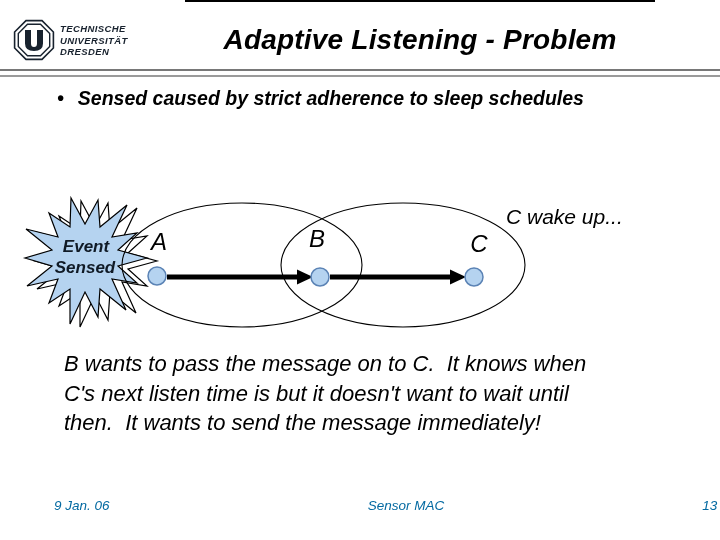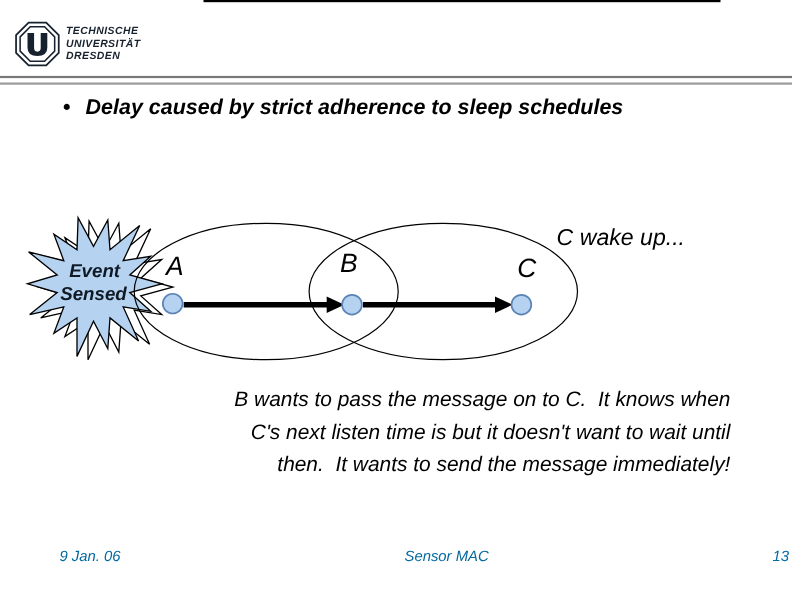--- a/index.html
+++ b/index.html
@@ -11,22 +11,22 @@
             line-height:11.5px;letter-spacing:0.4px;color:#18222e;}
   .title{position:absolute;left:175px;top:24px;width:490px;text-align:center;
          font-size:28px;font-weight:bold;letter-spacing:0.2px;}
   .rule1{position:absolute;left:0;top:69px;width:720px;height:2px;background:#787878;}
   .rule2{position:absolute;left:0;top:75px;width:720px;height:2px;background:#9a9a9a;}
   .bullet{position:absolute;left:57px;top:87px;display:flex;gap:14px;
           font-size:19.5px;font-weight:bold;}
   .cap1{position:absolute;left:100px;top:160px;width:460px;text-align:center;font-size:21px;}
   .cap2{position:absolute;left:506px;top:205px;font-size:21px;}
   .dg{position:absolute;left:0;top:0;width:720px;height:540px;}
-  .para{position:absolute;left:64px;top:349px;width:600px;font-size:19px;
-        line-height:29.5px;white-space:pre-wrap;text-align:right;}
+  .para{position:absolute;left:64px;top:349px;width:600px;font-size:22px;
+        line-height:29.5px;white-space:pre-wrap;}
   .footer{position:absolute;left:0;top:498px;width:720px;height:20px;
           font-size:13.5px;color:#0369a1;margin-left:46px;}
   .f-left{position:absolute;left:8px;top:0;}
   .f-center{position:absolute;left:0;top:0;width:720px;text-align:center;}
   .f-right{position:absolute;right:12px;top:0;}
 </style>
 </head>
 <body>
 
 <div class="slide">
@@ -37,27 +37,28 @@
     <polygon points="41.4,30 30,41.4 14,41.4 2.6,30 2.6,14 14,2.6 30,2.6 41.4,14" fill="#ffffff" stroke="#18222e" stroke-width="1.6"></polygon>
     <polygon points="37.7,28.5 28.5,37.7 15.5,37.7 6.3,28.5 6.3,15.5 15.5,6.3 28.5,6.3 37.7,15.5" fill="none" stroke="#18222e" stroke-width="1.4"></polygon>
     <path d="M13,12 L19,12 L19,25.5 Q19,29 22,29 Q25,29 25,25.5 L25,12 L31,12 L31,25.5 Q31,33 22,33 Q13,33 13,25.5 Z" fill="#18222e"></path>
   </svg>
   <div class="logotext">
     <div>TECHNISCHE</div>
     <div>UNIVERSITÄT</div>
     <div>DRESDEN</div>
   </div>
 
+  <div class="title">Adaptive Listening - Problem</div>
 
   <div class="rule1"></div>
   <div class="rule2"></div>
 
   <div class="bullet">
     <span>•</span>
-    <span>Delay caused by strict adherence to sleep schedules</span>
+    <span>Sensed caused by strict adherence to sleep schedules</span>
   </div>
 
   <div class="cap2">C wake up...</div>
 
   <svg class="dg" viewBox="0 0 720 540">
 
     <polygon transform="translate(10,3)" points="147,258 118,266 137,283 112,279 126,310 100,289 98,317 85,292 70,324 70,289 49,303 58,279 27,286 52,266 25,258 52,250 26,229 58,237 49,213 70,227 71,198 85,224 98,200 100,227 127,205 112,237 137,233 118,250" fill="#ffffff" stroke="#000000" stroke-width="1.2"></polygon>
 
     <polygon points="147,258 118,266 137,283 112,279 126,310 100,289 98,317 85,292 70,324 70,289 49,303 58,279 27,286 52,266 25,258 52,250 26,229 58,237 49,213 70,227 71,198 85,224 98,200 100,227 127,205 112,237 137,233 118,250" fill="#b5d3f0" stroke="#000000" stroke-width="1.2"></polygon>
     <text x="86" y="252" text-anchor="middle" font-family="Liberation Sans, sans-serif" font-size="17" font-weight="bold" fill="#101a26">Event</text>

